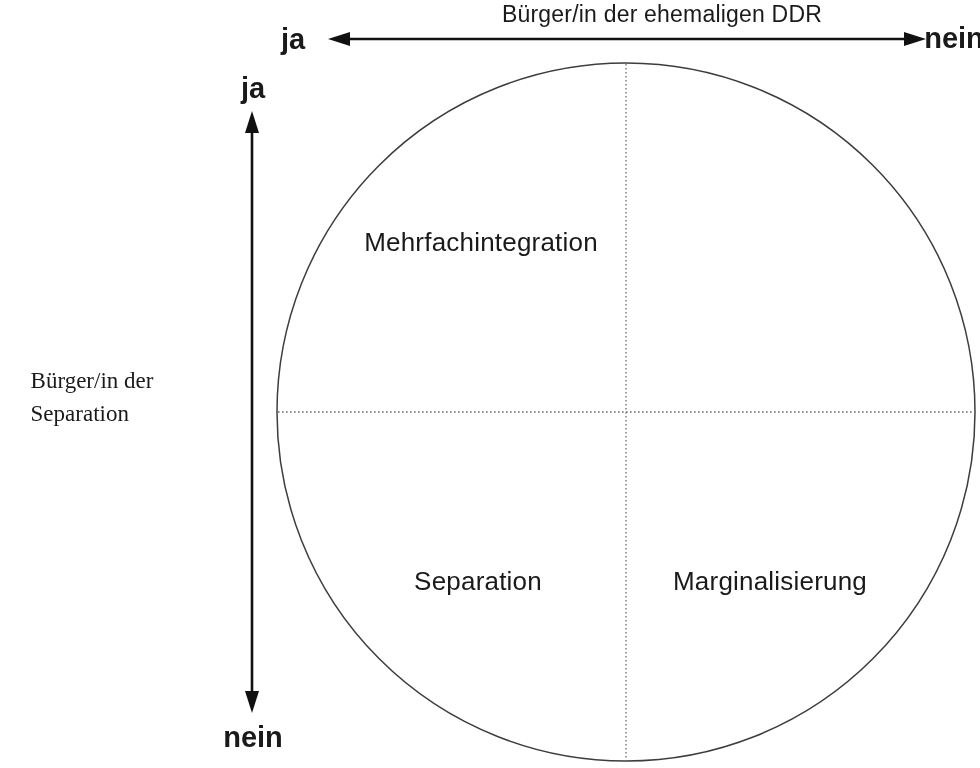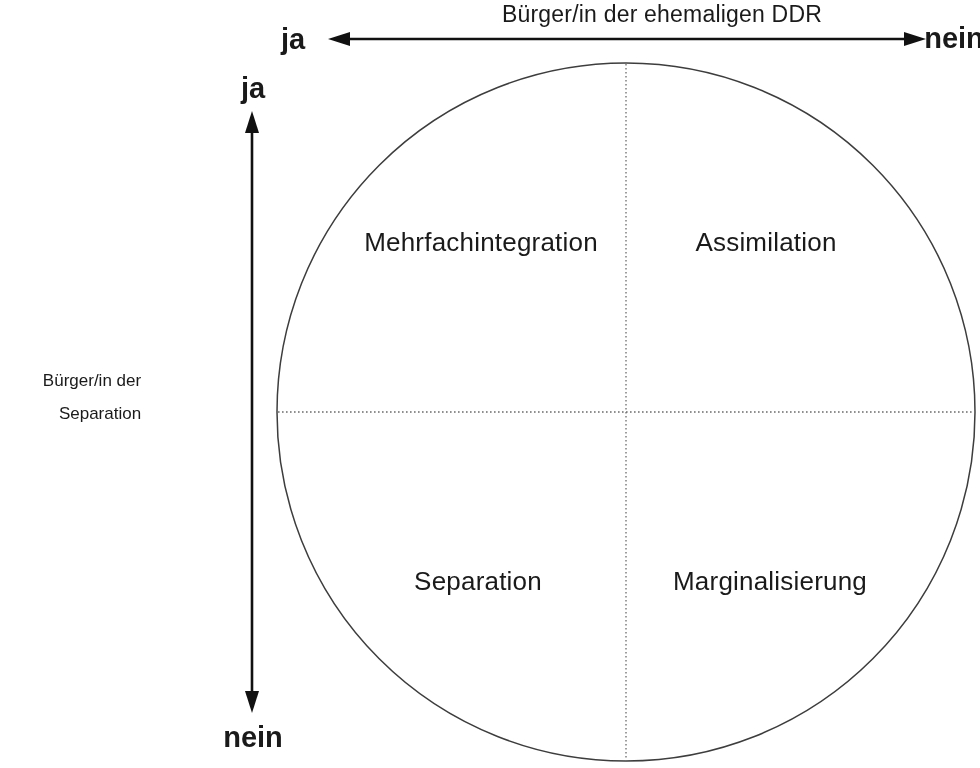--- a/index.html
+++ b/index.html
@@ -30,24 +30,25 @@
   .axis-title {
     font-size: 23px;
     letter-spacing: 0.2px;
     margin-left: 22px;
   }
   .axis-end {
     font-size: 29px;
     font-weight: bold;
   }
   .left-axis-title {
-    font-size: 17px;
-    text-align: right;
+    font-size: 23px;
+    text-align: left;
     line-height: 33px;
     white-space: nowrap;
+    font-family: Liberation Serif, serif;
   }
   .quadrant-label {
     font-size: 26px;
     letter-spacing: 0.2px;
   }
   
   #top-axis-title   { left: 640px; top: 14px;  }
   #top-axis-ja      { left: 293px; top: 39px;  }
   #top-axis-nein    { left: 954px; top: 38px;  }
   #left-axis-ja     { left: 253px; top: 88px;  }
@@ -93,17 +94,16 @@
   <div class="label axis-end" id="top-axis-nein">nein</div>
 
   <div class="label axis-end" id="left-axis-ja">ja</div>
   <div class="label axis-end" id="left-axis-nein">nein</div>
   <div class="label left-axis-title" id="left-axis-title">
     <div>Bürger/in der</div>
     <div>Separation</div>
   </div>
 
   <div class="label quadrant-label" id="quadrant-top-left">Mehrfachintegration</div>
-  <div class="label quadrant-label" id="quadrant-top-right">Assimilation</div>
   <div class="label quadrant-label" id="quadrant-bottom-left">Separation</div>
   <div class="label quadrant-label" id="quadrant-bottom-right">Marginalisierung</div>
 
 </div>
 
 </body></html>

